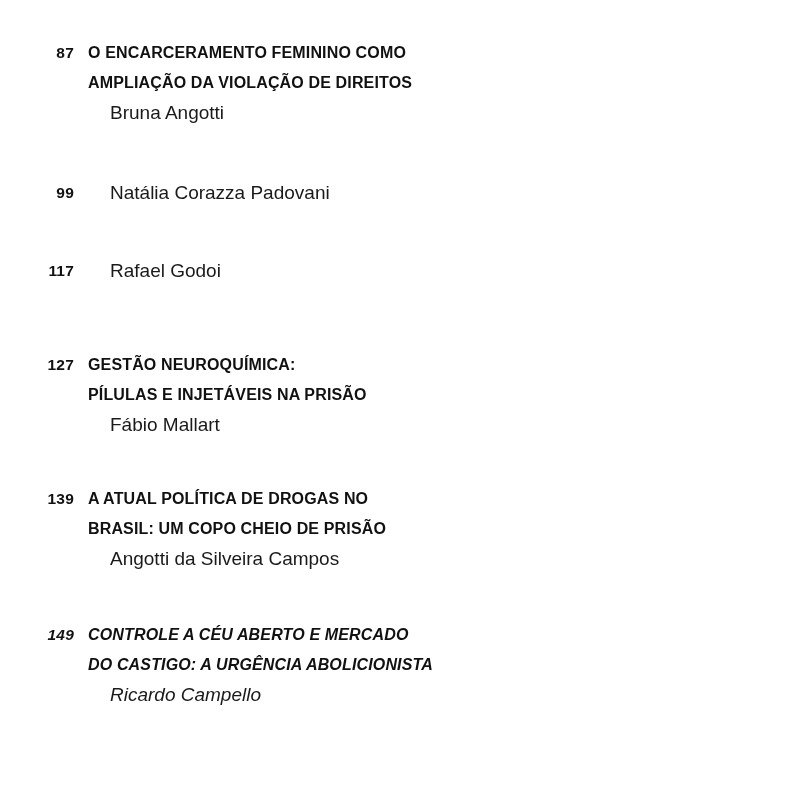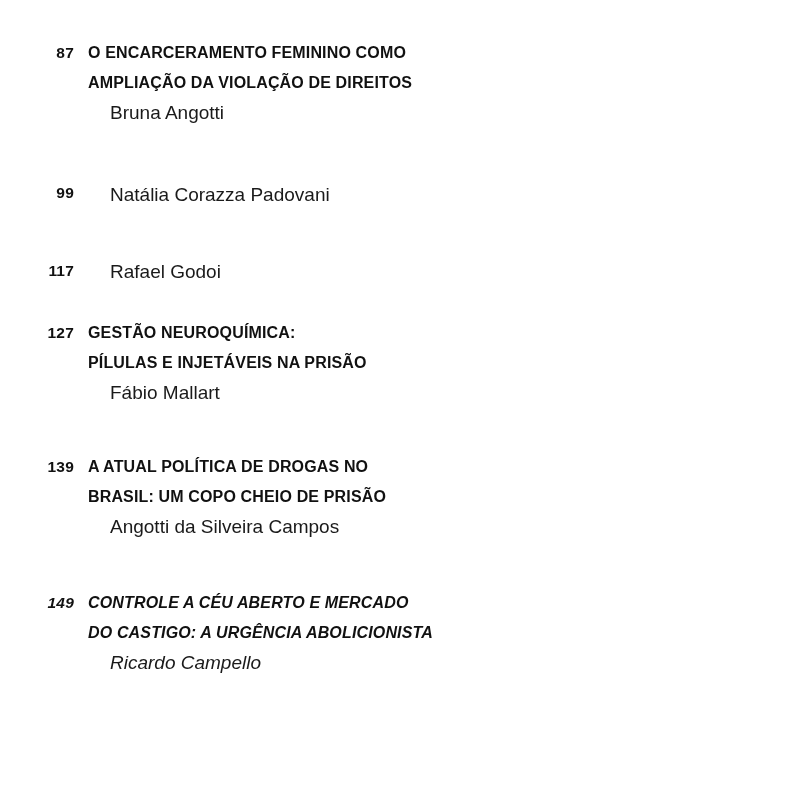--- a/index.html
+++ b/index.html
@@ -58,22 +58,22 @@
   .entry-author {
     font-size: 19px;
     font-weight: 400;
     line-height: 26px;
     color: #1a1a1a;
     margin: 2px 0 0 22px;
   }
 
   
   .entry.e0 { margin-bottom: 52px; }
-  .entry.e1 { margin-bottom: 48px; align-items: flex-end; }
-  .entry.e2 { margin-bottom: 32px; align-items: center; }
+  .entry.e1 { margin-bottom: 48px; }
+  .entry.e2 { margin-bottom: 64px; }
   .entry.e3 { margin-bottom: 46px; }
   .entry.e4 { margin-bottom: 48px; margin-top: 17px; }
   .entry.e5 { margin-bottom: 1px; font-style: italic; }
 </style>
 </head>
 <body>
 
 <div class="page">
   <div class="toc">
 

